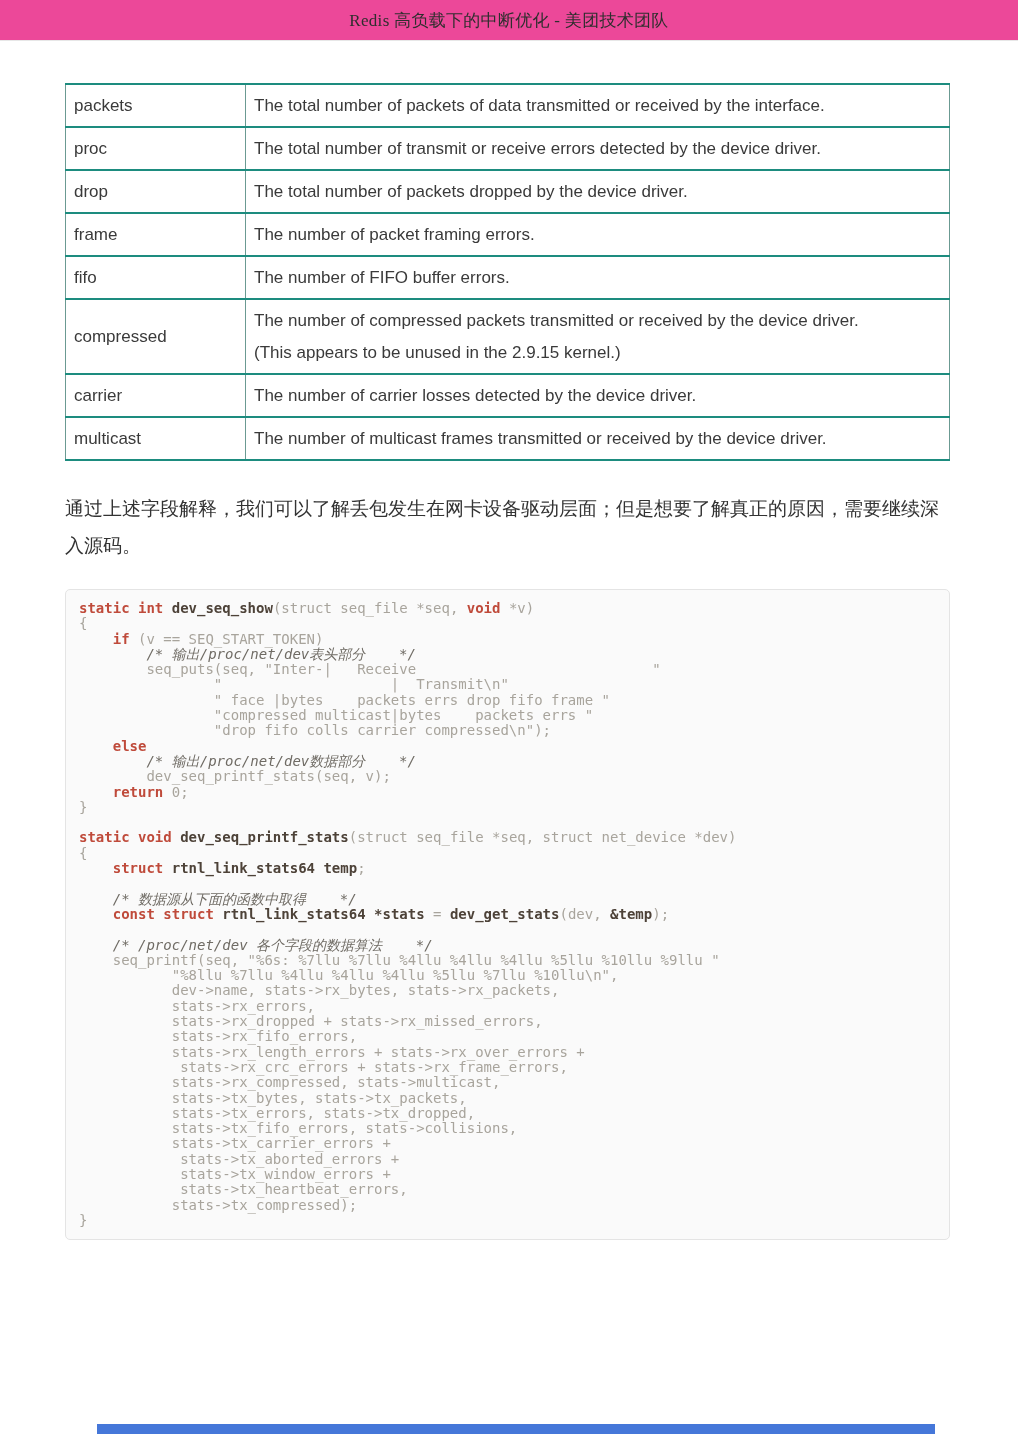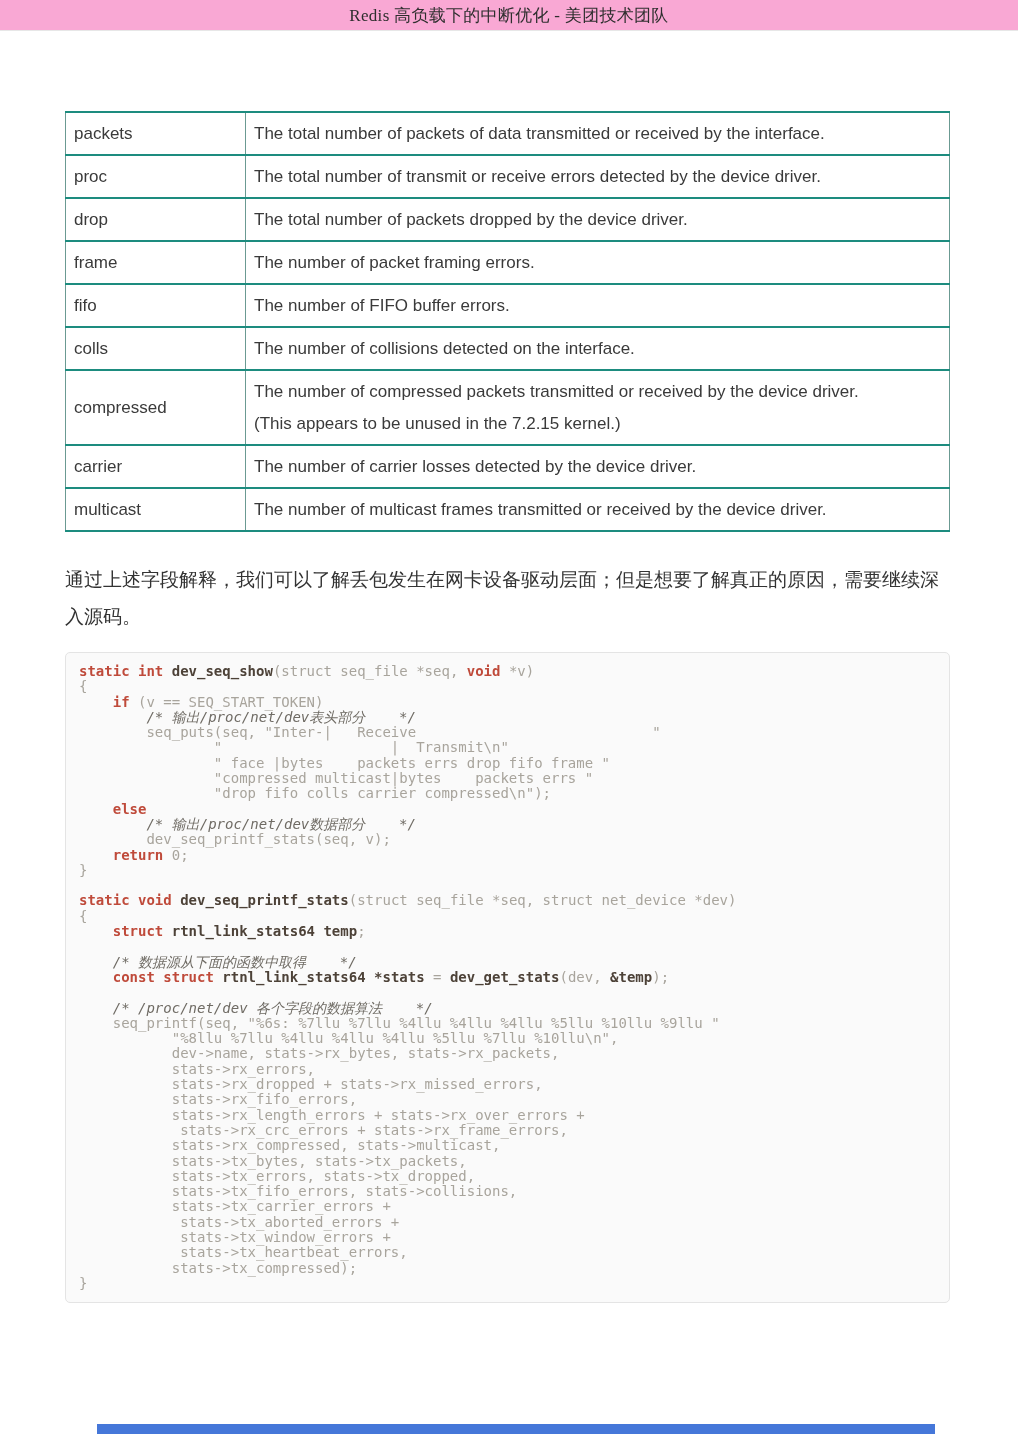--- a/index.html
+++ b/index.html
@@ -2,28 +2,28 @@
 <html><head>
 <meta charset="utf-8">
 <style>
   * { margin:0; padding:0; box-sizing:border-box; }
   html,body { background:#ffffff; }
   .page {
     position:relative; width:1018px; height:1440px; background:#fff;
     overflow:hidden; font-family:"Liberation Sans", sans-serif; color:#333;
   }
   .hdr {
-    height:31px; display:flex; align-items:center; justify-content:center;
-    border-bottom:1px solid #e7e7e7; background:#f9a8d4;
+    height:41px; display:flex; align-items:center; justify-content:center;
+    border-bottom:1px solid #e7e7e7; background:#ec4899;
   }
   .hdr-title {
     font-family:"Liberation Serif", "DejaVu Serif", serif;
     font-size:17px; color:#2e2e2e; letter-spacing:0.3px;
   }
-  .content { margin:0 auto; width:885px; position:absolute; left:65px; top:56px; }
+  .content { margin:0 auto; width:885px; position:absolute; left:65px; top:28px; }
 
   
   .stats-table { margin-top:55px; width:885px; border-collapse:collapse; table-layout:fixed; }
   .stats-table td {
     border-top:2px solid #1d8c7f; border-bottom:2px solid #1d8c7f;
     border-left:1px solid #6b9a92; border-right:1px solid #6b9a92;
     padding:4.5px 10px 4.5px 8px; font-size:17px; color:#3a3a3a;
     line-height:32px; vertical-align:middle;
   }
   .stats-table td.c1 { width:180px; }
@@ -34,21 +34,21 @@
   .p1 { margin-top:29px; }
   .p2 { margin-top:27px; padding-left:8px; white-space:pre-wrap; }
   .p2 .cn { font-weight:600; color:#222; }
   .icode {
     font-family:"DejaVu Sans Mono", "Liberation Mono", monospace;
     font-size:16px; color:#9a968e;
   }
 
   
   .code-block {
-    margin-top:17px; width:885px; background:#fafafa;
+    margin-top:25px; width:885px; background:#fafafa;
     border:1px solid #e4e4e4; border-radius:5px;
     padding:11px 13px;
     font-family:"DejaVu Sans Mono", "Liberation Mono", monospace;
     font-size:14px; line-height:15.3px; color:#a8a49c;
     white-space:pre; overflow:hidden;
   }
   .code-block .k { color:#bf4a3a; font-weight:bold; }
   .code-block .t { color:#4d4238; font-weight:bold; }
   .code-block .c { color:#6f6b64; font-style:italic; }
 
@@ -82,27 +82,23 @@
           </tr>
           <tr>
             <td class="c1">frame</td>
             <td class="c2">The number of packet framing errors.</td>
           </tr>
           <tr>
             <td class="c1">fifo</td>
             <td class="c2">The number of FIFO buffer errors.</td>
           </tr>
           <tr>
-            <td class="c1">colls</td>
-            <td class="c2">The number of collisions detected on the interface.</td>
-          </tr>
-          <tr>
             <td class="c1">compressed</td>
             <td class="c2">The number of compressed packets transmitted or received by the device driver.
-(This appears to be unused in the 7.2.15 kernel.)</td>
+(This appears to be unused in the 2.9.15 kernel.)</td>
           </tr>
           <tr>
             <td class="c1">carrier</td>
             <td class="c2">The number of carrier losses detected by the device driver.</td>
           </tr>
           <tr>
             <td class="c1">multicast</td>
             <td class="c2">The number of multicast frames transmitted or received by the device driver.</td>
           </tr>
         </tbody>

